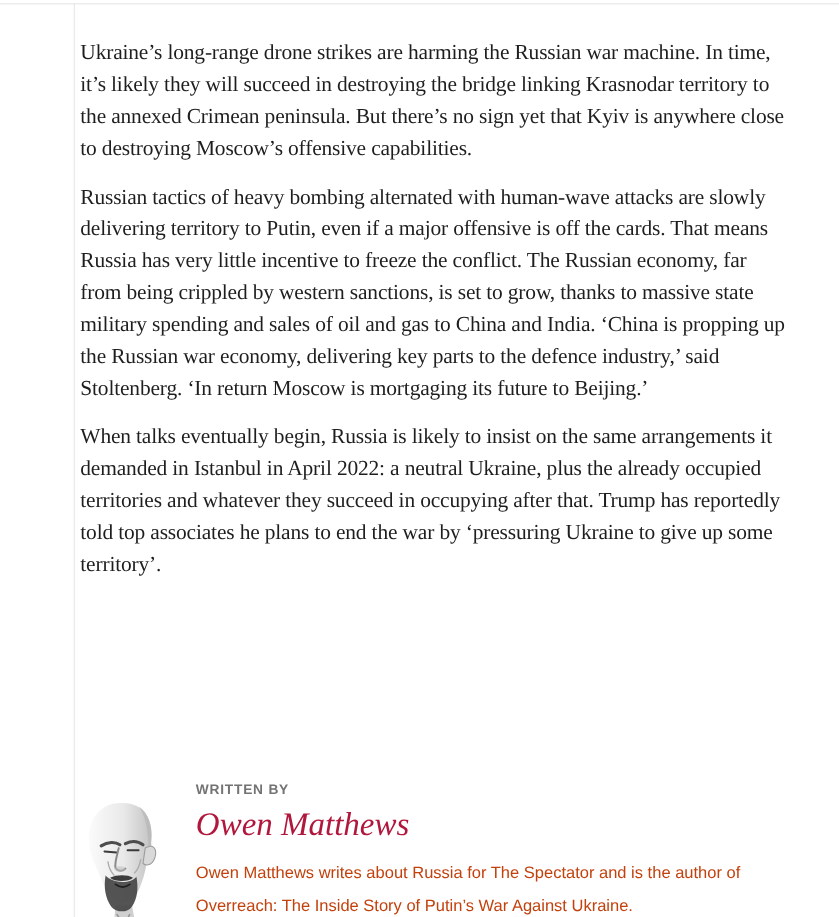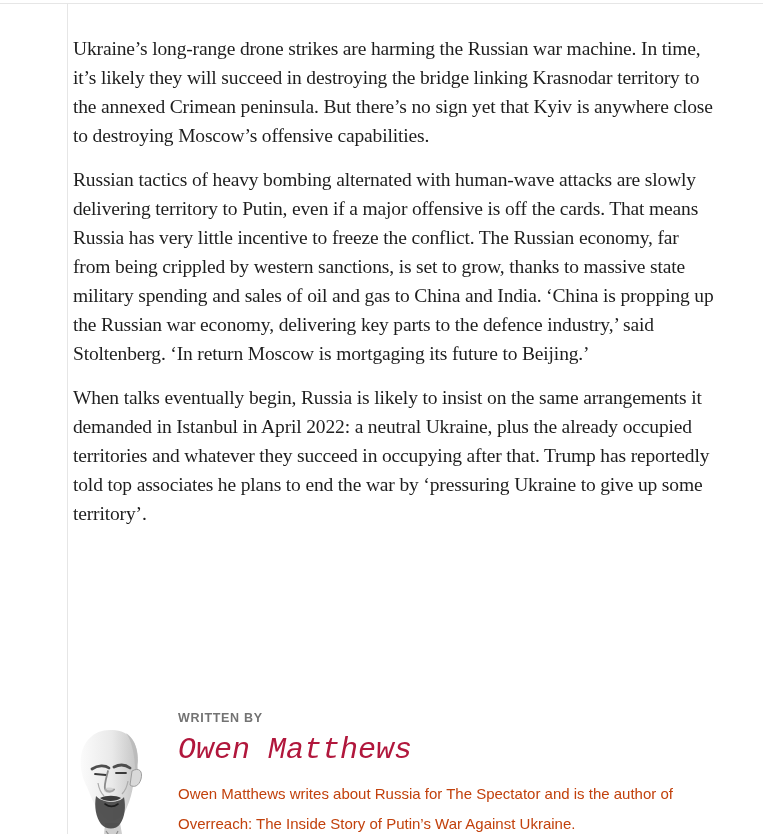--- a/index.html
+++ b/index.html
@@ -55,21 +55,21 @@
     font-family: "Liberation Sans", sans-serif;
   }
   .written-by {
     font-size: 12.5px;
     font-weight: 600;
     letter-spacing: 0.7px;
     color: #737373;
   }
   .author-name {
     margin: 9px 0 0 0;
-    font-family: Liberation Mono, monospace;
+    font-family: Liberation Serif, serif;
     font-style: italic;
     font-weight: 400;
     font-size: 30px;
     line-height: 32px;
     color: #b1173c;
     cursor: pointer;
   }
   .author-bio {
     margin: 13px 0 0 0;
     max-width: 540px;

